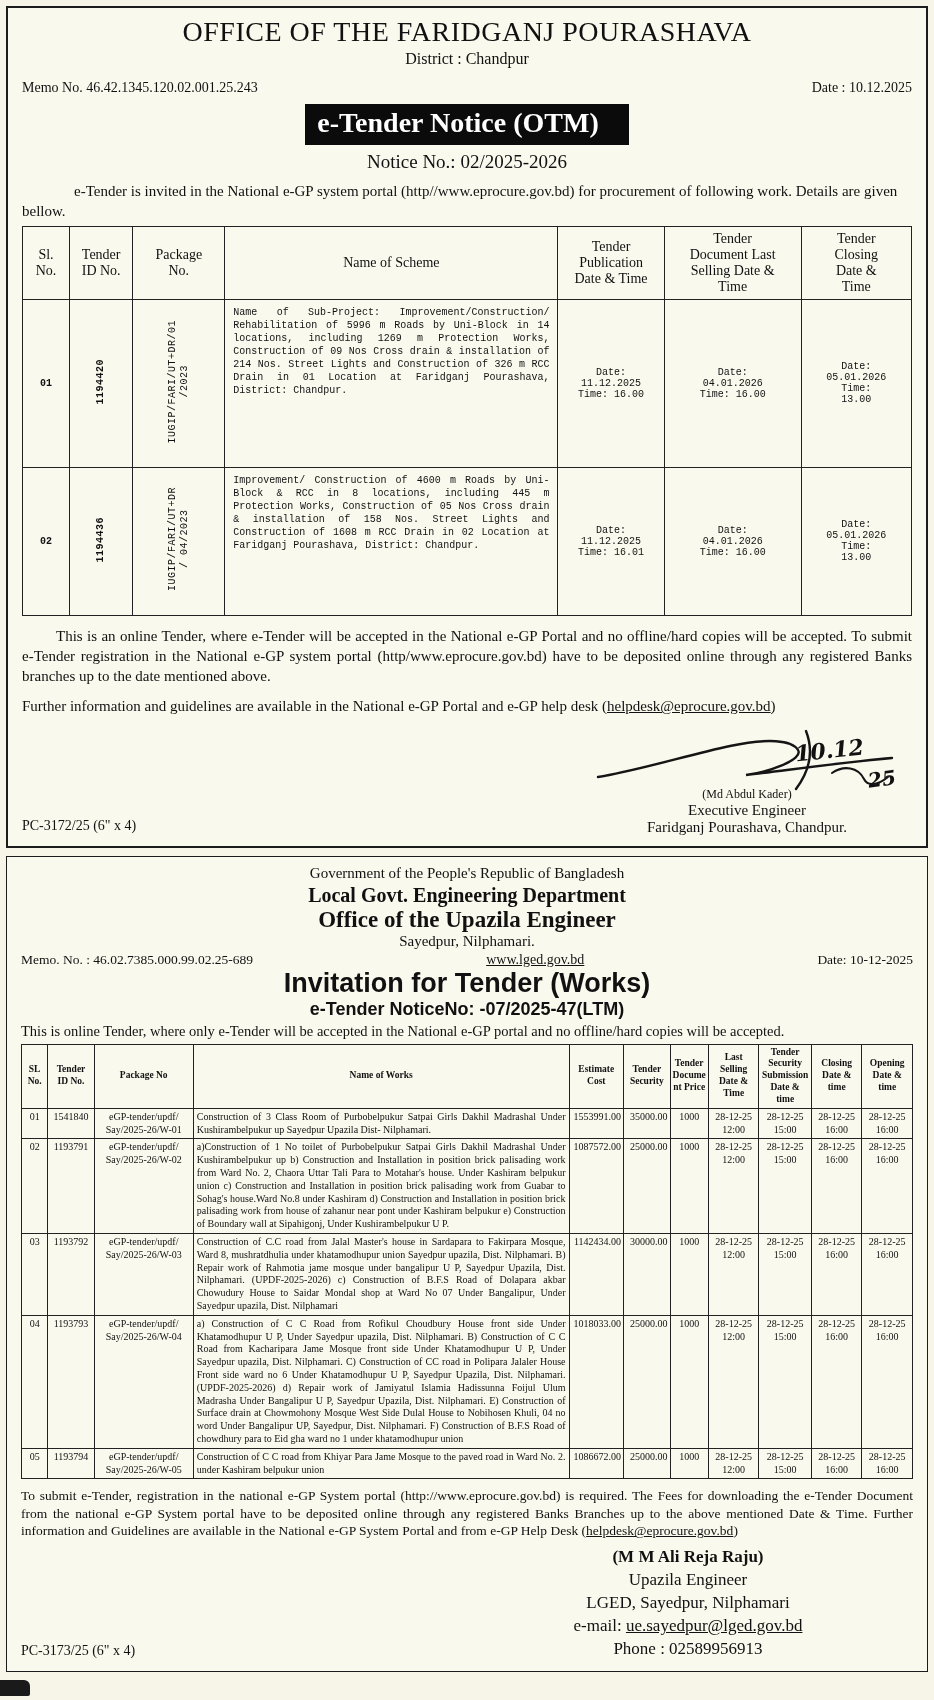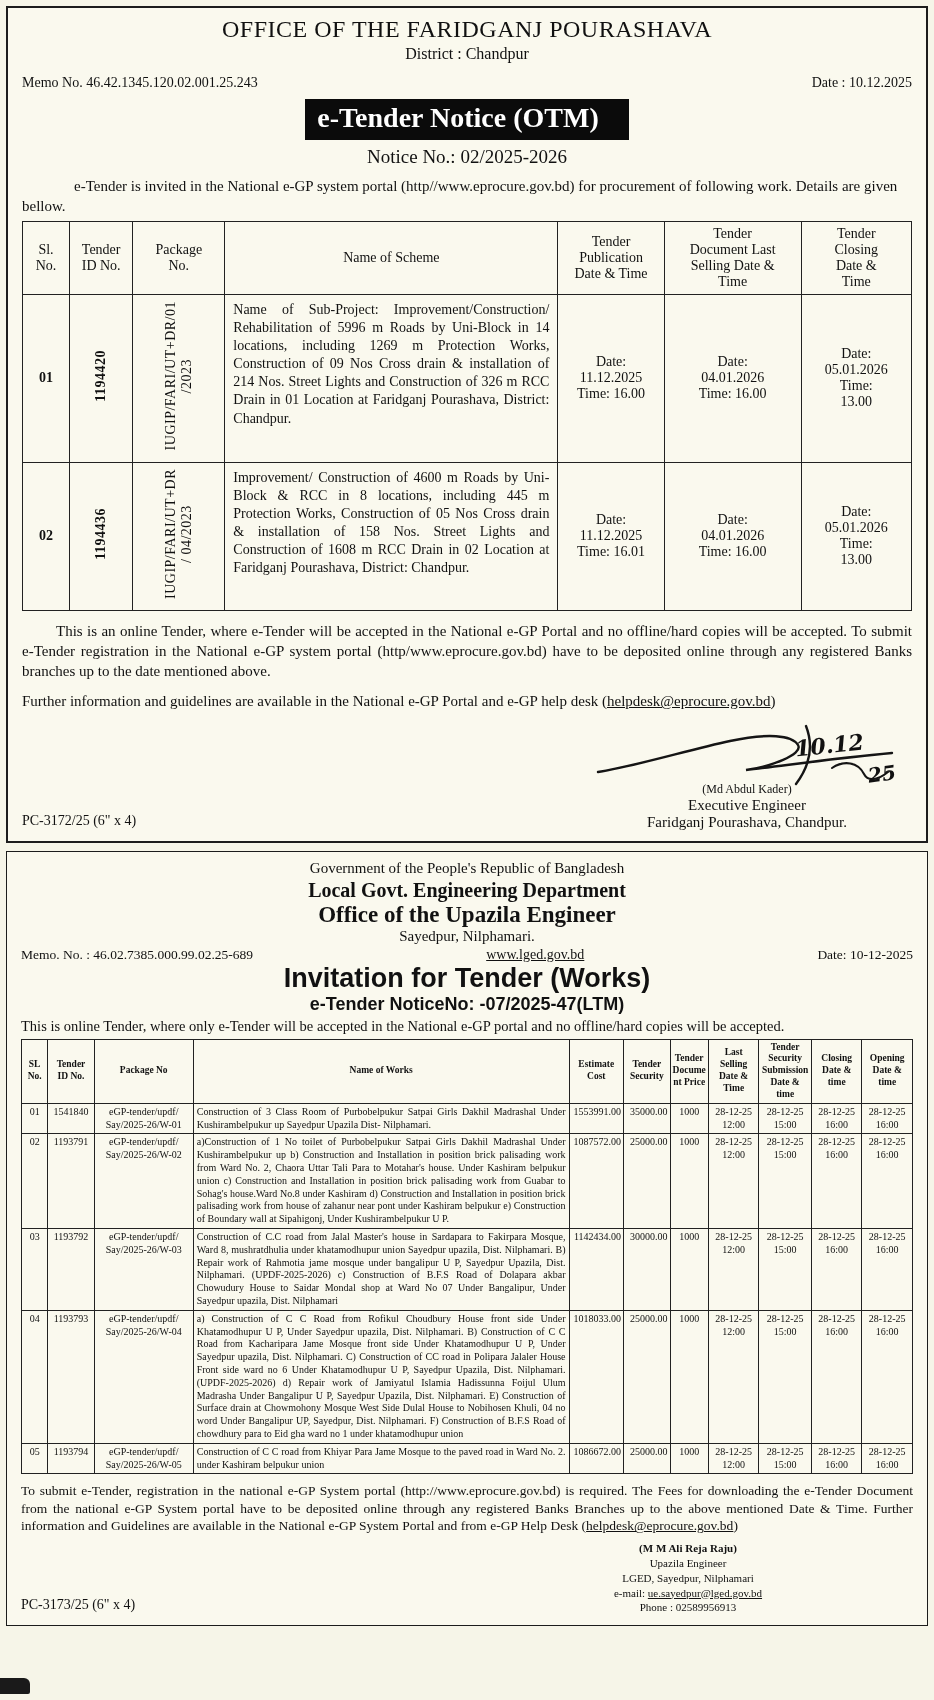--- a/index.html
+++ b/index.html
@@ -9,38 +9,38 @@
     font-family: "Liberation Serif", serif;
     color: #111;
     position: relative;
   }
   .page { width: 934px; min-height: 1700px; padding: 6px 6px 30px 6px; position: relative; }
 
   .doc { background: #faf9ee; border: 2px solid #1c1c1c; padding: 8px 14px 10px 14px; }
   .doc2 { border-width: 1px; margin-top: 8px; }
 
   
-  .d1-office { text-align: center; font-size: 24px; font-weight: 400; letter-spacing: .5px; }
+  .d1-office { text-align: center; font-size: 28px; font-weight: 400; letter-spacing: .5px; }
   .d1-district { text-align: center; font-size: 16px; margin-top: 2px; }
   .memo-row { display: flex; justify-content: space-between; font-size: 14px; margin-top: 12px; }
   .notice-box-wrap { text-align: center; margin-top: 8px; }
   .notice-box {
     display: inline-block; background: #0b0b0b; color: #fff;
     font-size: 28px; font-weight: 700; padding: 3px 30px 6px 12px;
   }
   .d1-notice-no { text-align: center; font-size: 19px; margin-top: 6px; }
   .d1-intro { font-size: 15px; margin-top: 8px; text-indent: 52px; line-height: 1.35; }
 
   table { border-collapse: collapse; width: 100%; table-layout: fixed; margin-top: 4px; }
   th, td {
     border: 1px solid #222; vertical-align: middle;
     white-space: pre-line; word-wrap: break-word; overflow-wrap: break-word;
   }
   .t1 th { font-size: 14px; font-weight: 400; text-align: center; padding: 4px 2px; }
-  .t1 td { font-size: 14px; padding: 4px 6px; }
+  .t1 td { font-size: 10px; padding: 4px 6px; font-family: Liberation Mono, monospace; }
   .t1 .center { text-align: center; }
   .t1 .scheme { text-align: justify; line-height: 1.3; vertical-align: top; padding: 6px 8px; }
   .t1 tr.r1 td { height: 168px; }
   .t1 tr.r2 td { height: 148px; }
   .vtext {
     writing-mode: vertical-rl; transform: rotate(180deg);
     display: inline-block; line-height: 1.15; letter-spacing: .5px;
   }
   .bold { font-weight: 700; }
 
@@ -79,21 +79,21 @@
   .t2 { margin-top: 4px; }
   .t2 th { font-size: 9.5px; font-weight: 700; text-align: center; padding: 2px 1px; line-height: 1.25; }
   .t2 td { font-size: 10px; padding: 2px 3px; line-height: 1.28; vertical-align: top; }
   .t2 .center { text-align: center; }
   .t2 .works { text-align: justify; }
   .t2 .num { text-align: right; padding-right: 2px; }
   .t2 .dt { text-align: center; }
 
   .d2-fpara { font-size: 13.5px; margin-top: 8px; line-height: 1.3; text-align: justify; }
   .d2-bottom { display: flex; justify-content: space-between; align-items: flex-end; margin-top: 6px; }
-  .d2-sig { width: 330px; text-align: center; font-size: 11px; line-height: 1.35; margin-right: 60px; }
+  .d2-sig { width: 330px; text-align: center; font-size: 17px; line-height: 1.35; margin-right: 60px; }
   .d2-sig .name { font-weight: 700; }
 
   .scan-artifact {
     position: absolute; left: 0; bottom: 6px; width: 30px; height: 16px;
     background: #1a1a1a; border-radius: 0 6px 2px 0;
   }
 </style>
 </head>
 <body>
 

